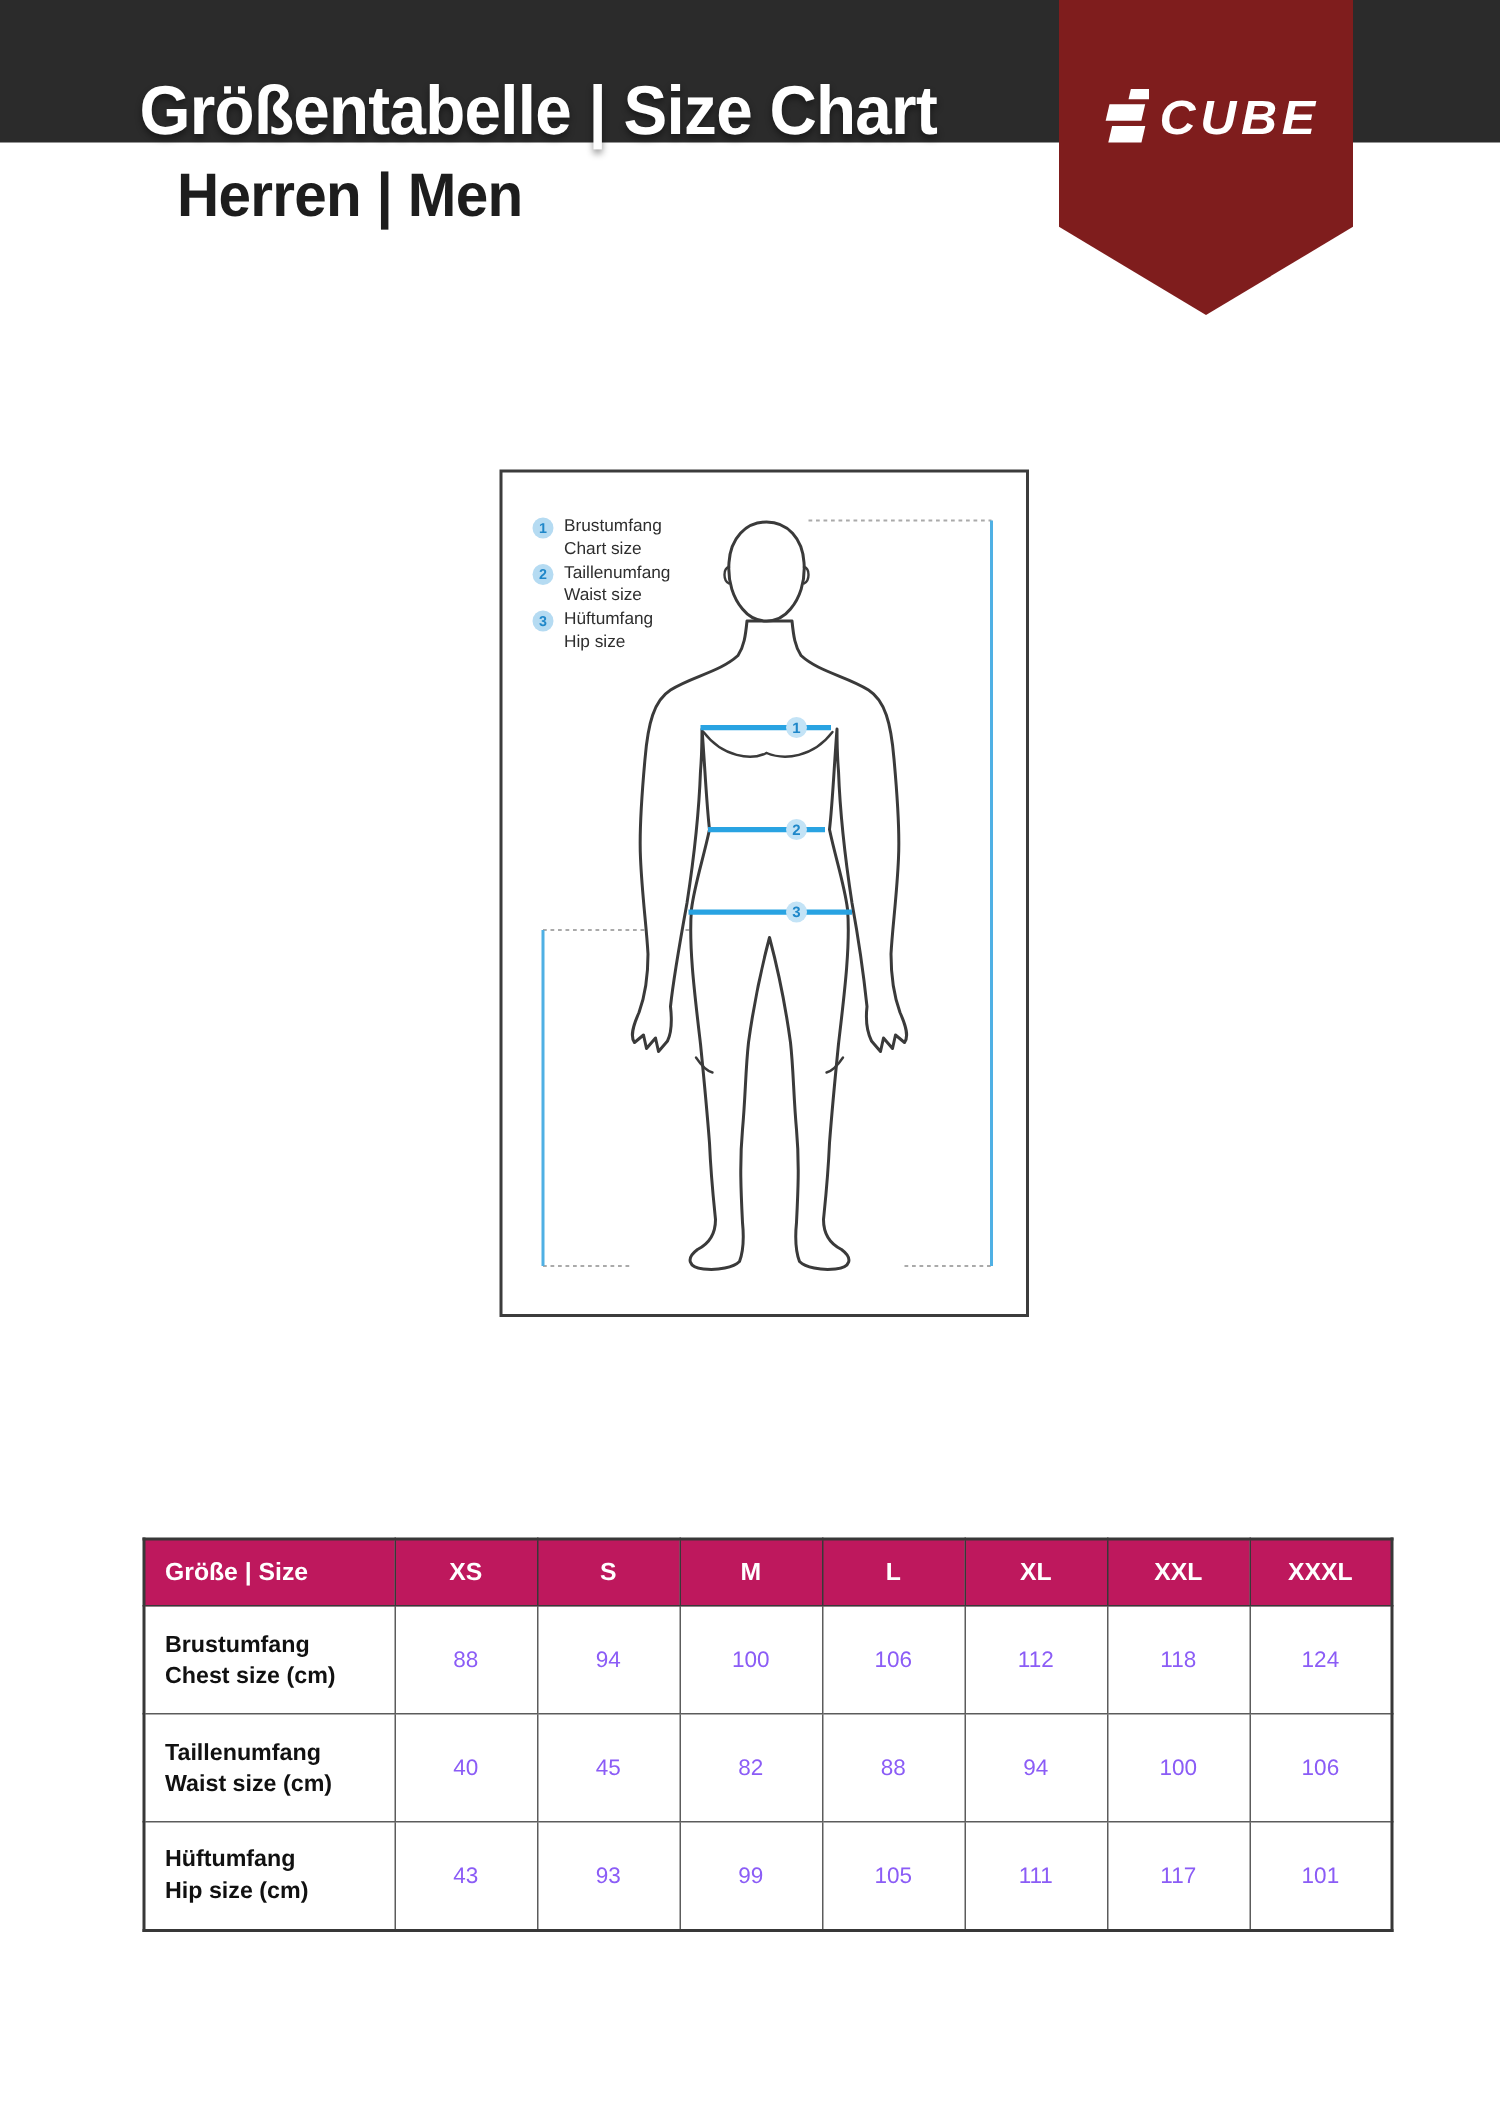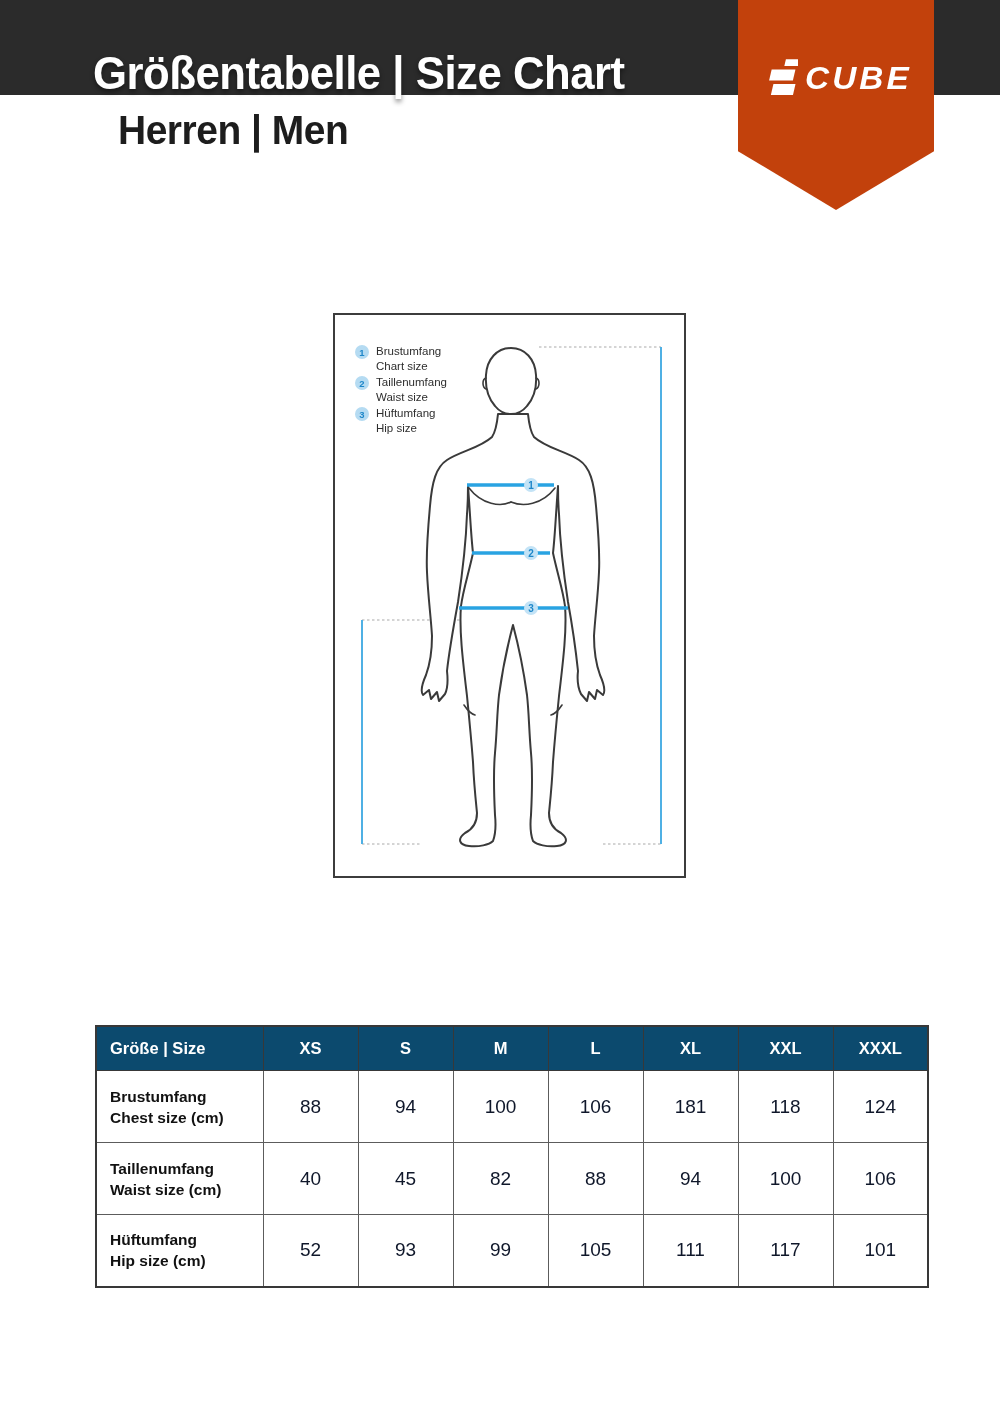--- a/index.html
+++ b/index.html
@@ -18,21 +18,21 @@
     text-shadow:0 3px 5px rgba(0,0,0,0.45);
   }
   .subtitle {
     position:absolute; left:118px; top:108px; font-size:41px; font-weight:bold; color:#1d1d1d;
     line-height:44px; letter-spacing:-0.5px; white-space:nowrap;
     transform:scaleX(0.95); transform-origin:left center;
   }
 
   
   .ribbon {
-    position:absolute; left:738px; top:0; width:196px; height:210px; background:#c2410c;
+    position:absolute; left:706px; top:0; width:196px; height:210px; background:#7f1d1d;
     clip-path:polygon(0 0, 100% 0, 100% 72%, 50% 100%, 0 72%);
   }
   .logo-row {
     position:absolute; left:0; top:55px; width:100%;
     display:flex; align-items:center; justify-content:center; gap:7px;
   }
   .cube-word {
     color:#ffffff; font-size:32px; font-weight:bold; font-style:italic;
     letter-spacing:3px; line-height:32px; transform:scaleX(1.04); transform-origin:left center;
   }
@@ -51,26 +51,26 @@
     margin-top:1px; flex:0 0 auto;
   }
   .legend-text { font-size:11.5px; color:#2e2e2e; line-height:14.5px; }
 
   
   .size-table {
     position:absolute; left:95px; top:1025px; width:834px;
     border-collapse:collapse; border:2px solid #383838; table-layout:fixed;
   }
   .size-table th {
-    background:#0c4a6e; color:#ffffff; font-size:16.5px; font-weight:bold;
+    background:#be185d; color:#ffffff; font-size:16.5px; font-weight:bold;
     height:36px; border:1px solid #383838; text-align:center; padding:12px;
   }
   .size-table th.first { text-align:left; padding-left:13px; width:167px; }
   .size-table td {
-    height:72px; border:1px solid #5c5c5c; font-size:19px; color:#0f172a;
+    height:72px; border:1px solid #5c5c5c; font-size:15px; color:#8b5cf6;
     text-align:center; background:#ffffff; padding:0;
   }
   .size-table td.label {
     text-align:left; padding-left:13px; font-weight:bold; font-size:15.5px;
     line-height:21px; color:#111111;
   }
 </style>
 </head>
 <body>
 
@@ -174,21 +174,21 @@
   <tbody>
     <tr>
       <td class="label">
         <div>Brustumfang</div>
         <div>Chest size (cm)</div>
       </td>
       <td>88</td>
       <td>94</td>
       <td>100</td>
       <td>106</td>
-      <td>181</td>
+      <td>112</td>
       <td>118</td>
       <td>124</td>
     </tr>
     <tr>
       <td class="label">
         <div>Taillenumfang</div>
         <div>Waist size (cm)</div>
       </td>
       <td>40</td>
       <td>45</td>
@@ -196,21 +196,21 @@
       <td>88</td>
       <td>94</td>
       <td>100</td>
       <td>106</td>
     </tr>
     <tr>
       <td class="label">
         <div>Hüftumfang</div>
         <div>Hip size (cm)</div>
       </td>
-      <td>52</td>
+      <td>43</td>
       <td>93</td>
       <td>99</td>
       <td>105</td>
       <td>111</td>
       <td>117</td>
       <td>101</td>
     </tr>
   </tbody>
 </table>
 

